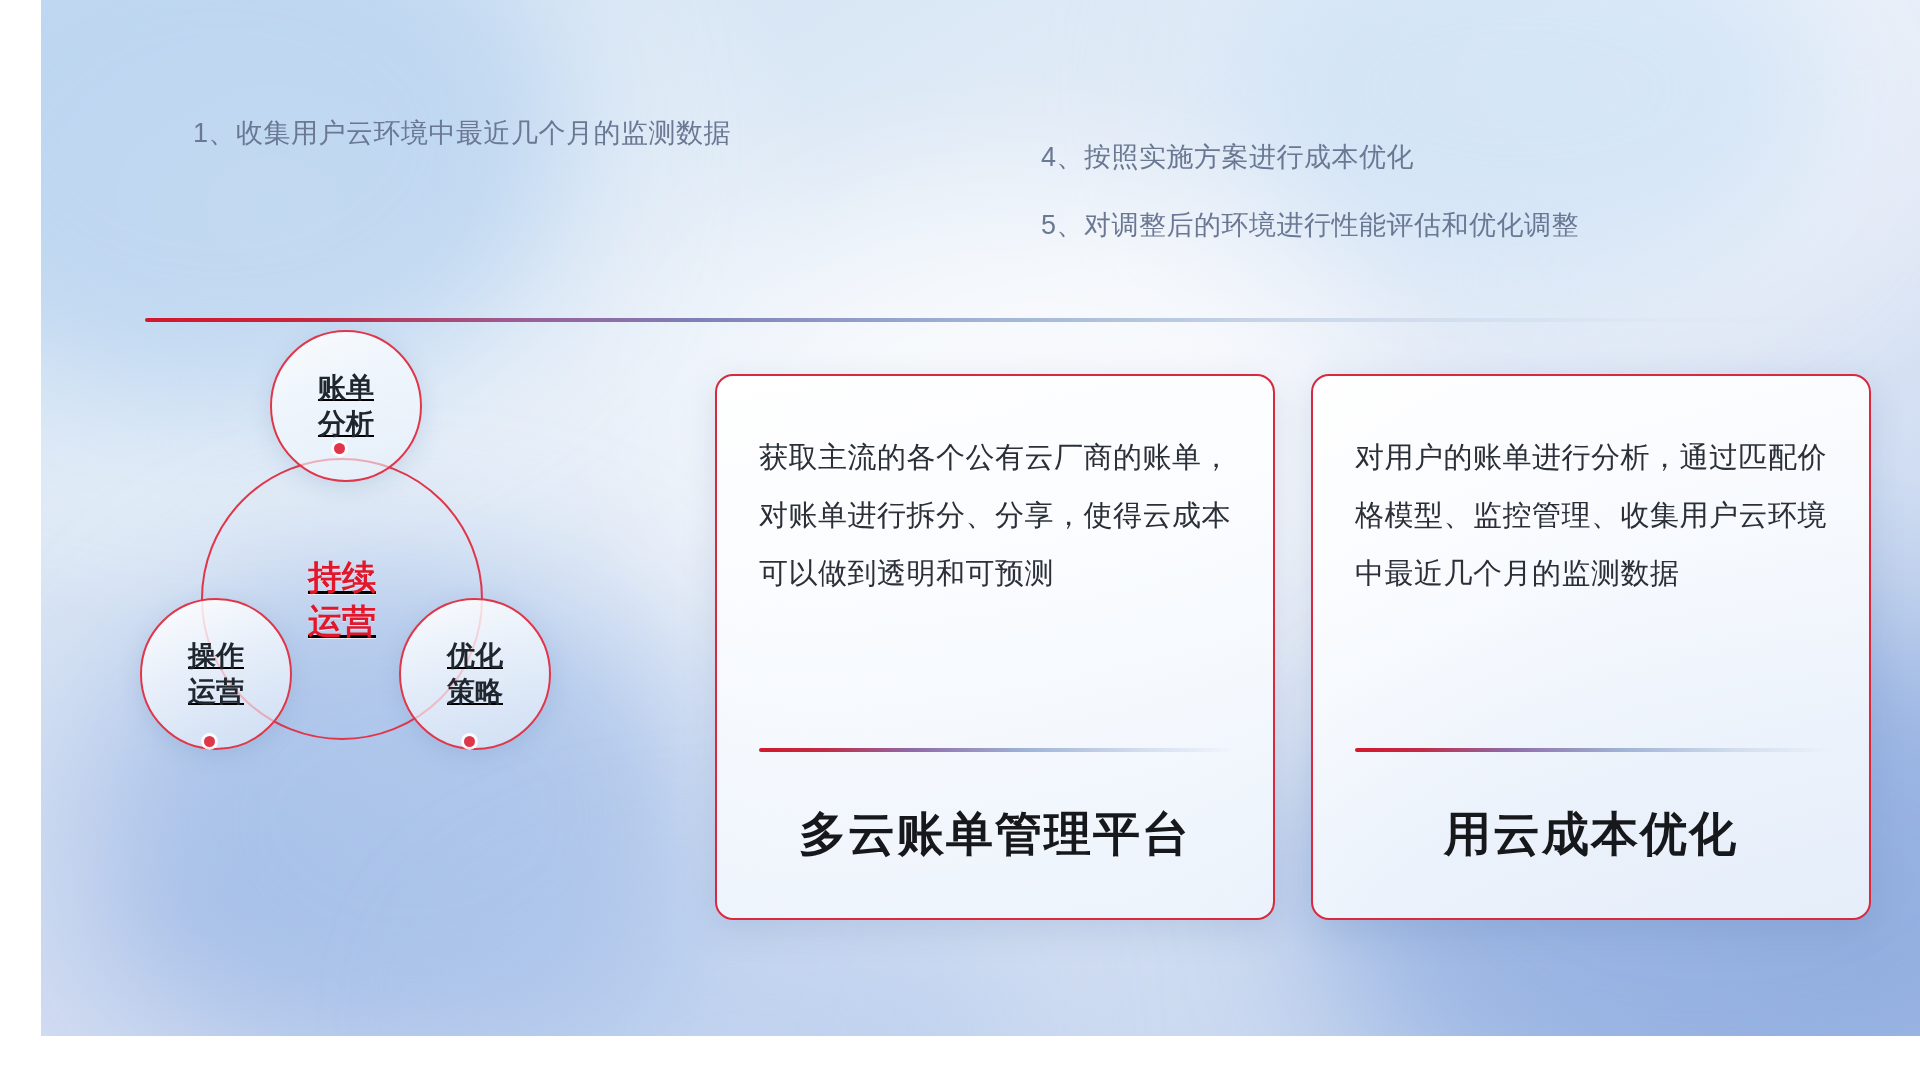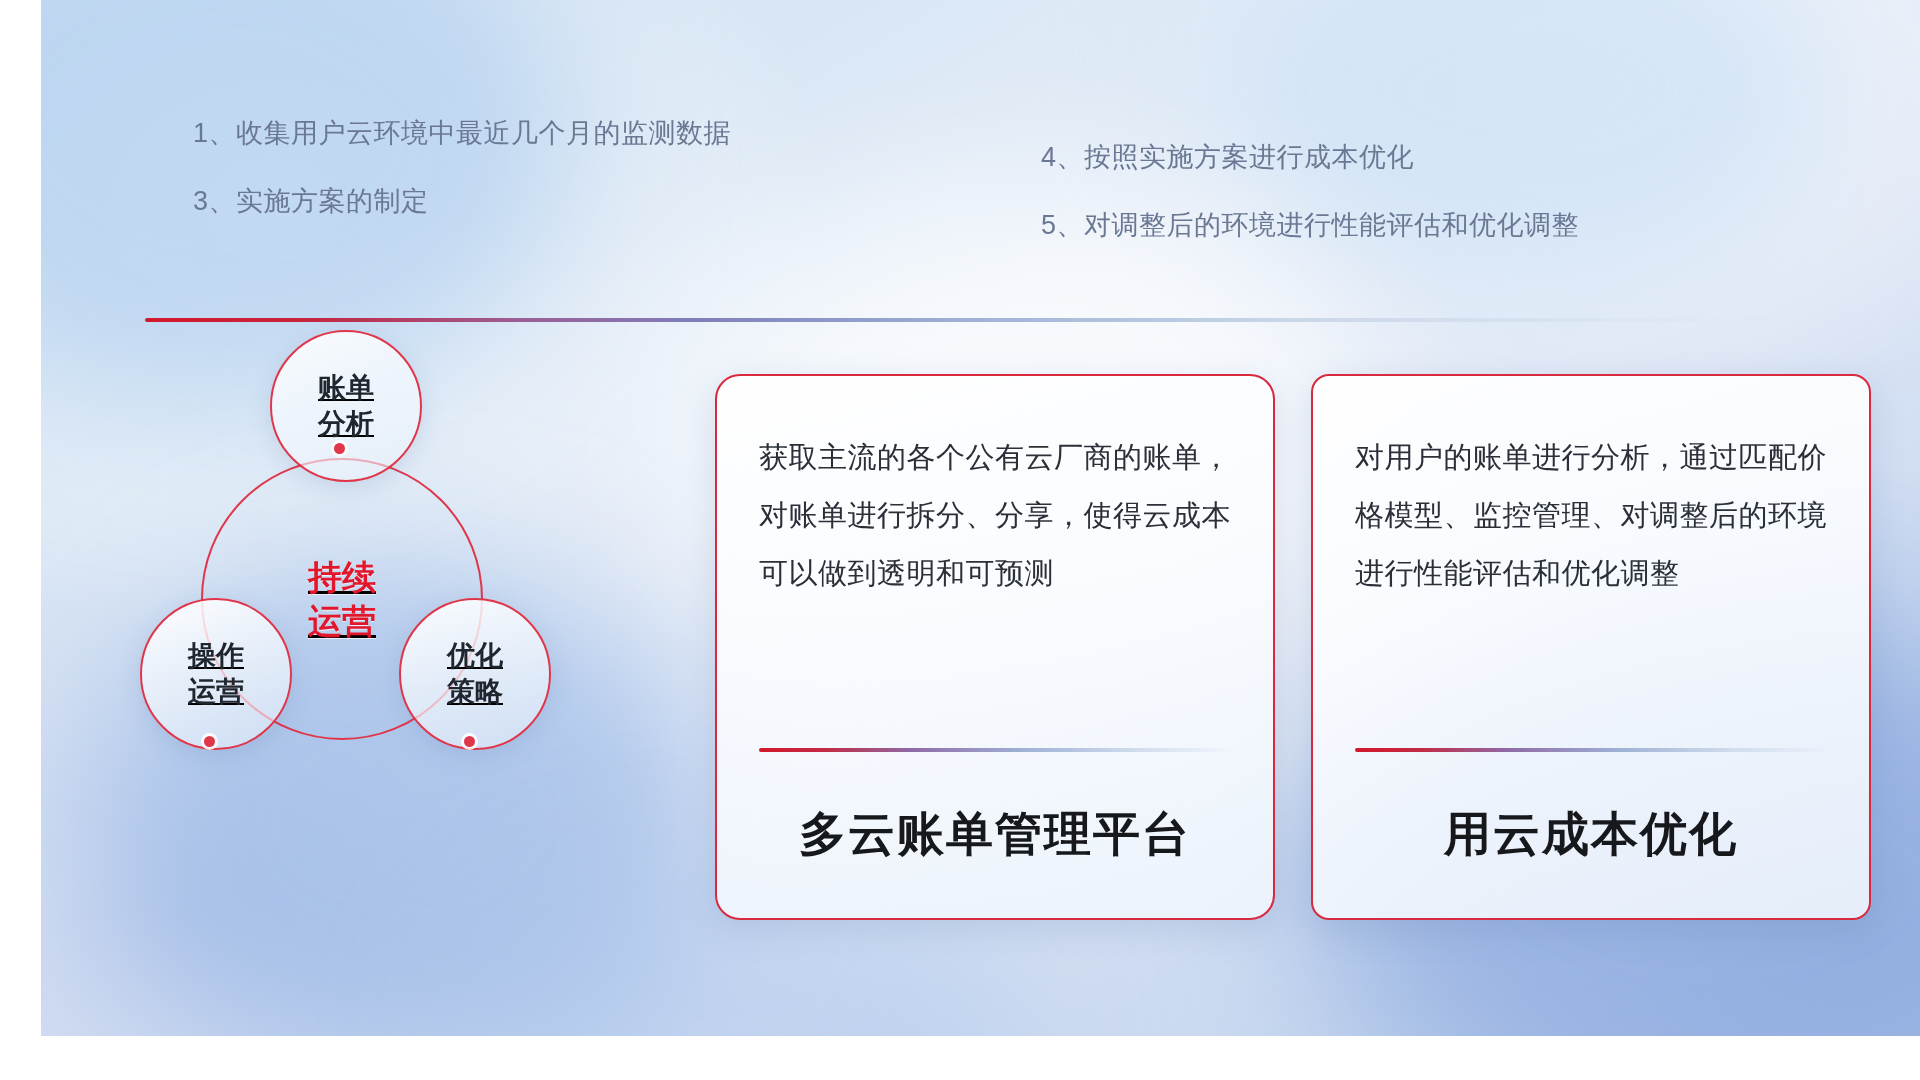--- a/index.html
+++ b/index.html
@@ -124,21 +124,21 @@
     top: 374px;
     width: 560px;
     height: 546px;
     border-radius: 18px;
     border: 2px solid #d8293f;
     background: linear-gradient(165deg, rgba(255,255,255,0.96) 0%, rgba(250,252,255,0.92) 40%, rgba(240,246,253,0.88) 100%);
     box-shadow: 0 10px 34px rgba(80,110,160,0.18);
     box-sizing: border-box;
     padding: 52px 42px 0 42px;
   }
-  .card.card-1 { left: 674px; border-radius: 25px; }
+  .card.card-1 { left: 674px; }
   .card.card-2 { left: 1270px; }
 
   .card-body {
     font-size: 29px;
     line-height: 2.0;
     color: #2a2f38;
     letter-spacing: 0.5px;
   }
   .card-rule {
     position: absolute;
@@ -168,21 +168,20 @@
 
   <div class="blob b1"></div>
   <div class="blob b2"></div>
   <div class="blob b3"></div>
   <div class="blob b4"></div>
   <div class="blob b5"></div>
   <div class="blob b6"></div>
 
   <div class="list list-left">
     <div class="list-item">1、收集用户云环境中最近几个月的监测数据</div>
-    <div class="list-item">3、实施方案的制定</div>
   </div>
 
   <div class="list list-right">
     <div class="list-item">4、按照实施方案进行成本优化</div>
     <div class="list-item">5、对调整后的环境进行性能评估和优化调整</div>
   </div>
 
   <div class="divider"></div>
 
   <div class="venn">
@@ -207,18 +206,18 @@
     <div class="dot d-right"></div>
   </div>
 
   <div class="card card-1">
     <div class="card-body">获取主流的各个公有云厂商的账单，对账单进行拆分、分享，使得云成本可以做到透明和可预测</div>
     <div class="card-rule"></div>
     <div class="card-title">多云账单管理平台</div>
   </div>
 
   <div class="card card-2">
-    <div class="card-body">对用户的账单进行分析，通过匹配价格模型、监控管理、对调整后的环境进行性能评估和优化调整</div>
+    <div class="card-body">对用户的账单进行分析，通过匹配价格模型、监控管理、收集用户云环境中最近几个月的监测数据</div>
     <div class="card-rule"></div>
     <div class="card-title">用云成本优化</div>
   </div>
 
 </div>
 
 </body></html>

